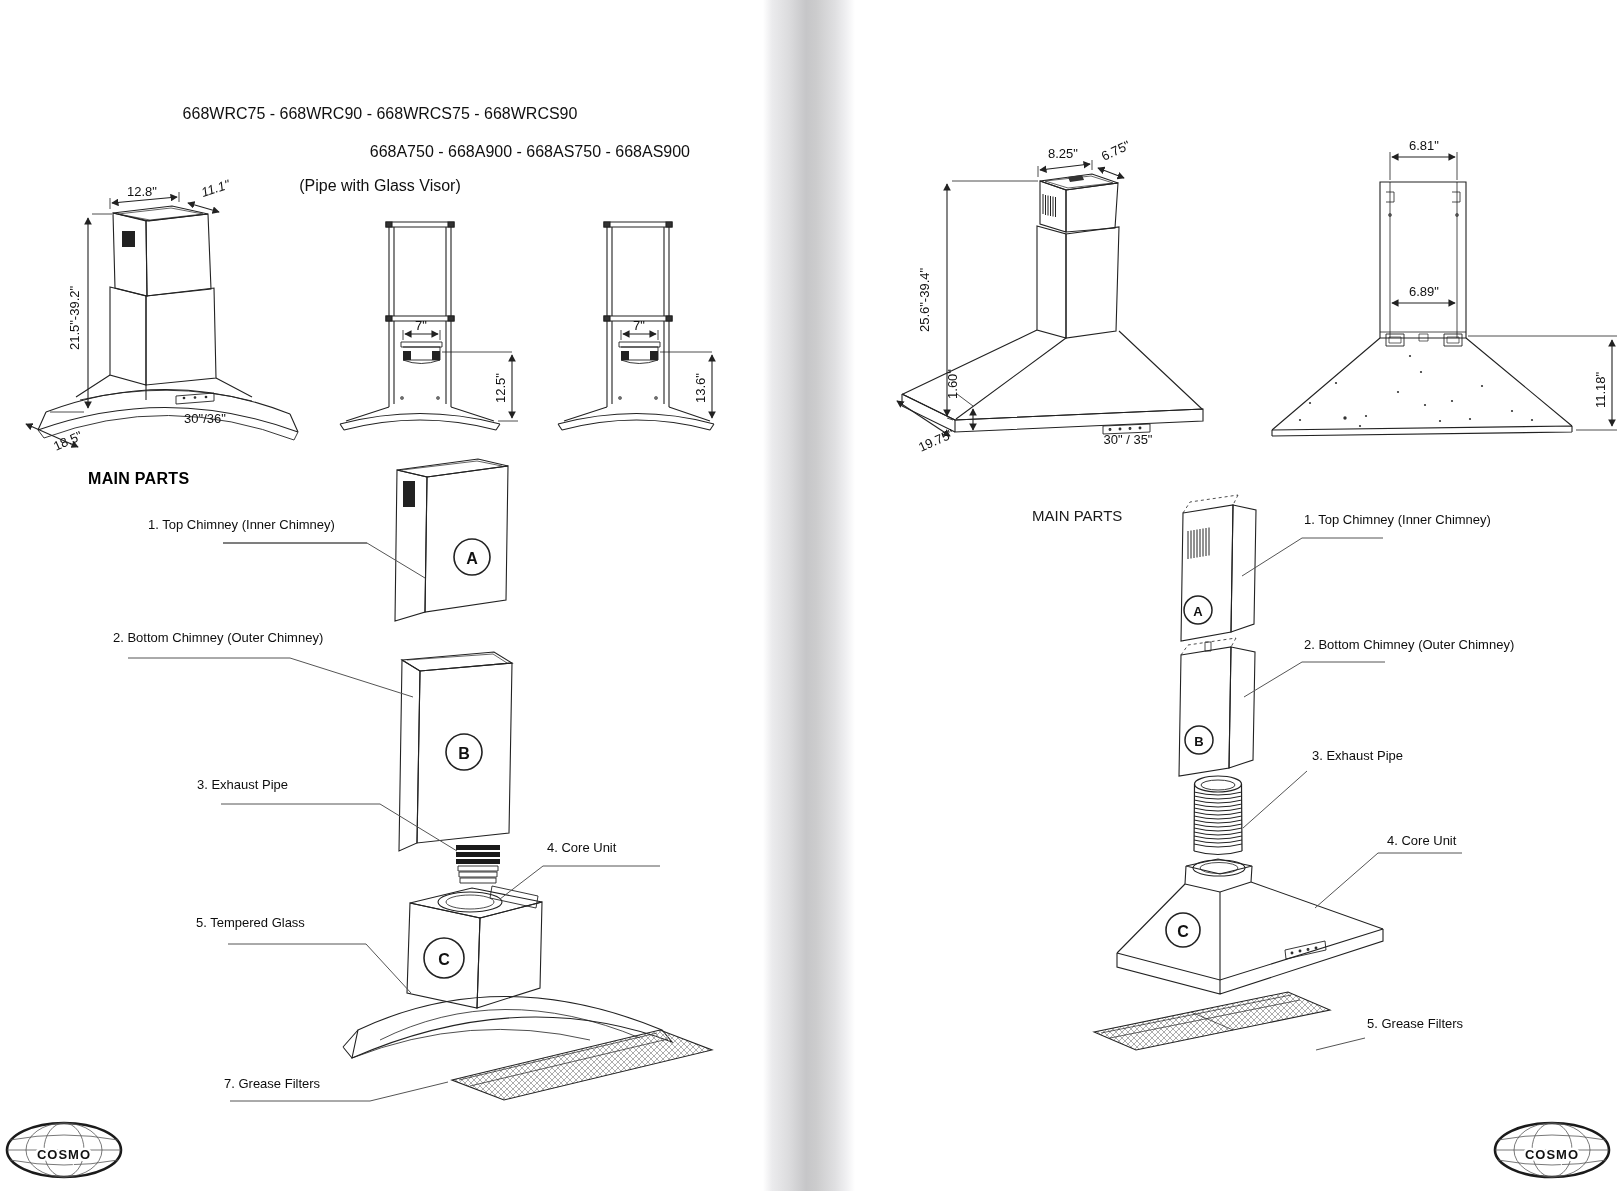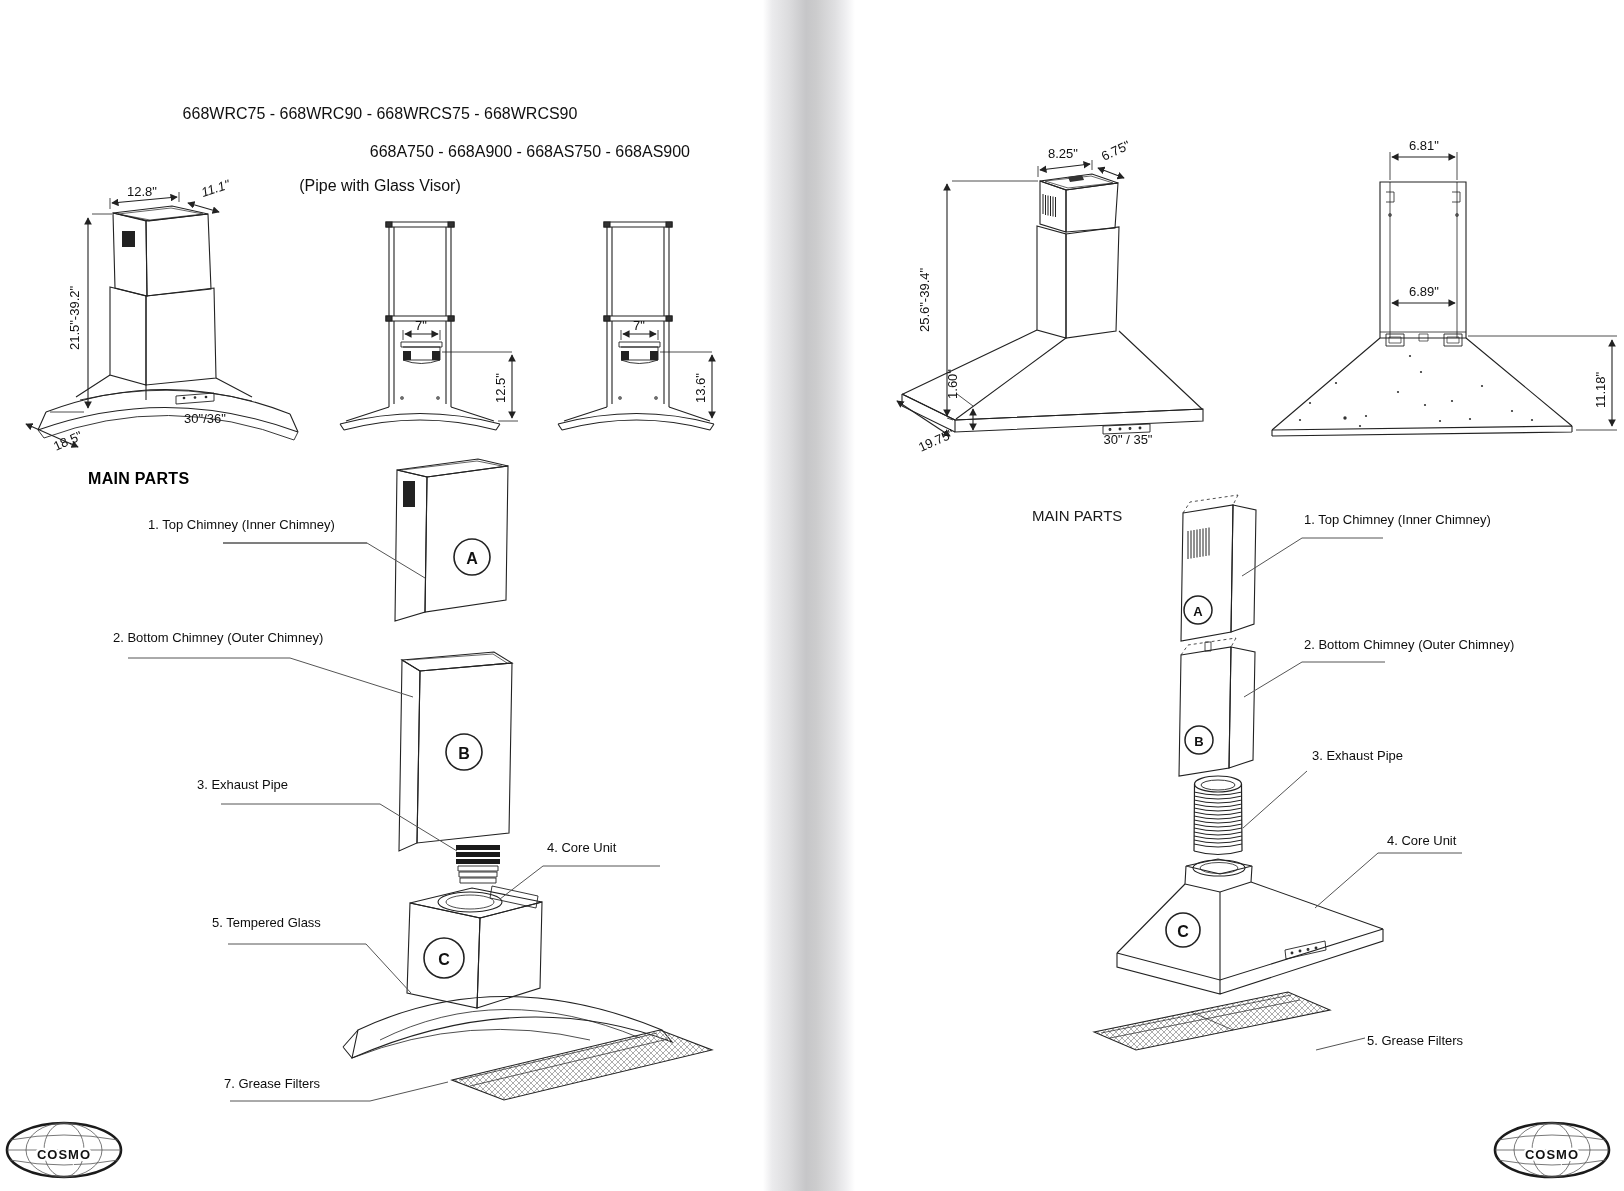--- a/index.html
+++ b/index.html
@@ -24,30 +24,30 @@
 
   <div class="title" style="left:70px;top:105px;">668WRC75 - 668WRC90 - 668WRCS75 - 668WRCS90</div>
   <div class="title" style="left:70px;top:143px;text-align:right;">668A750 - 668A900 - 668AS750 - 668AS900</div>
   <div class="title" style="left:70px;top:177px;">(Pipe with Glass Visor)</div>
   <div class="mainparts-bold" style="left:88px;top:470px;">MAIN PARTS</div>
 
   <div class="lbl" style="left:148px;top:517px;">1.  Top Chimney (Inner Chimney)</div>
   <div class="lbl" style="left:113px;top:630px;">2. Bottom Chimney (Outer Chimney)</div>
   <div class="lbl" style="left:197px;top:777px;">3. Exhaust Pipe</div>
   <div class="lbl" style="left:547px;top:840px;">4. Core Unit</div>
-  <div class="lbl" style="left:212px;top:915px;">5. Tempered Glass</div>
+  <div class="lbl" style="left:196px;top:915px;">5. Tempered Glass</div>
   <div class="lbl" style="left:224px;top:1076px;">7. Grease Filters</div>
 
   <div class="mainparts-plain" style="left:1032px;top:507px;">MAIN PARTS</div>
 
   <div class="lbl" style="left:1304px;top:512px;">1.  Top Chimney (Inner Chimney)</div>
   <div class="lbl" style="left:1304px;top:637px;">2. Bottom Chimney (Outer Chimney)</div>
   <div class="lbl" style="left:1312px;top:748px;">3. Exhaust Pipe</div>
   <div class="lbl" style="left:1387px;top:833px;">4. Core Unit</div>
-  <div class="lbl" style="left:1367px;top:1016px;margin-top:17px;">5. Grease Filters</div>
+  <div class="lbl" style="left:1367px;top:1016px;">5. Grease Filters</div>
 
   <svg width="1624" height="1191" viewBox="0 0 1624 1191">
     <defs>
       <marker id="arr" viewBox="0 0 10 10" refX="8.5" refY="5" markerWidth="7" markerHeight="7" orient="auto-start-reverse">
         <path d="M0,0 L9.5,5 L0,10 Z" fill="#222"></path>
       </marker>
       <pattern id="hatch" patternUnits="userSpaceOnUse" width="6" height="6">
         <path d="M0,6 L6,0 M0,0 L6,6" stroke="#8a8a8a" stroke-width="0.7" fill="none"></path>
       </pattern>
       <linearGradient id="flL" x1="0" y1="0" x2="1" y2="0">

